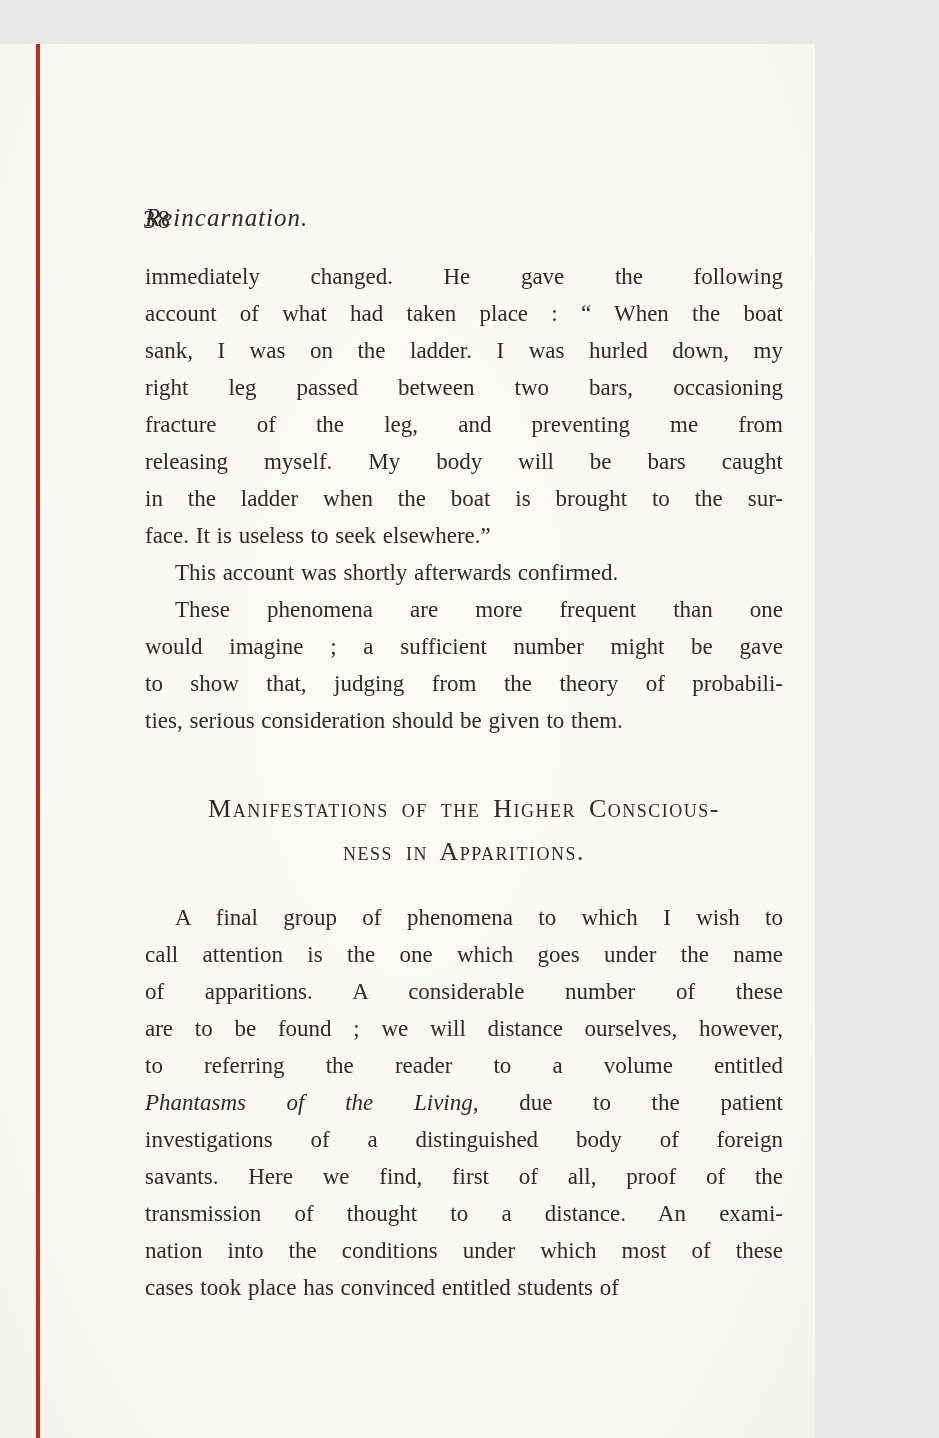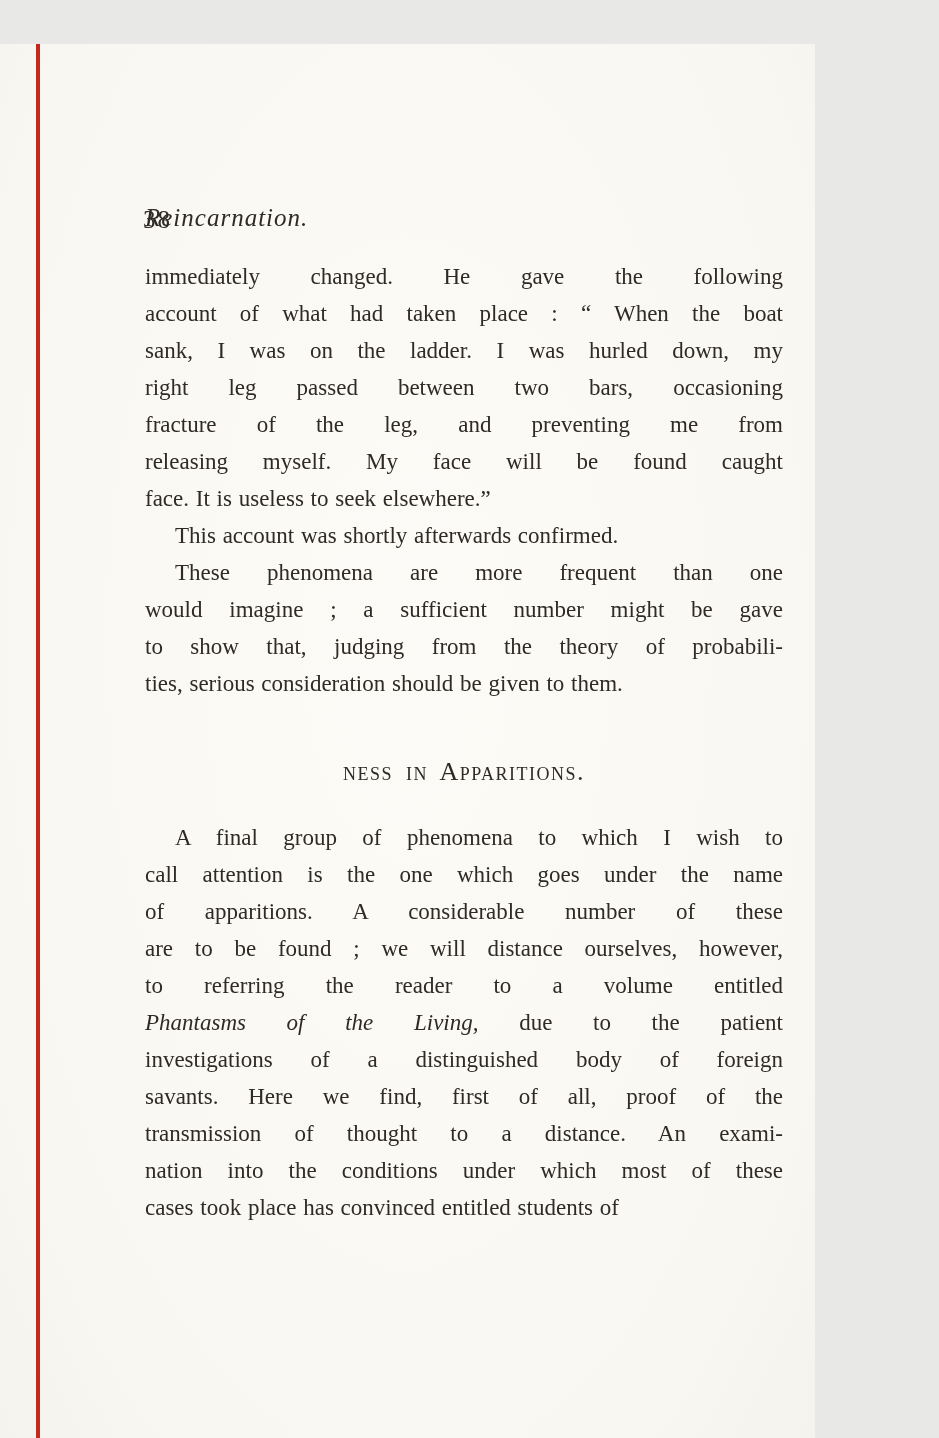--- a/index.html
+++ b/index.html
@@ -91,36 +91,38 @@
       <span class="page-number">38</span>
       <span class="running-title">Reincarnation.</span>
     </div>
 
     <div class="para">
         <div class="tline first"><span>immediately changed. He gave the following</span></div>
         <div class="tline"><span>account of what had taken place : “ When the boat</span></div>
         <div class="tline"><span>sank, I was on the ladder. I was hurled down, my</span></div>
         <div class="tline"><span>right leg passed between two bars, occasioning</span></div>
         <div class="tline"><span>fracture of the leg, and preventing me from</span></div>
-        <div class="tline"><span>releasing myself. My face will be found caught</span></div>
+        <div class="tline"><span>releasing myself. My body will be bars caught</span></div>
+        <div class="tline"><span>in the ladder when the boat is brought to the sur-</span></div>
         <div class="tline last"><span>face. It is useless to seek elsewhere.”</span></div>
       </div>
 
     <div class="para indented">
         <div class="tline first last"><span>This account was shortly afterwards confirmed.</span></div>
       </div>
 
     <div class="para indented">
         <div class="tline first"><span>These phenomena are more frequent than one</span></div>
         <div class="tline"><span>would imagine ; a sufficient number might be gave</span></div>
         <div class="tline"><span>to show that, judging from the theory of probabili-</span></div>
         <div class="tline last"><span>ties, serious consideration should be given to them.</span></div>
       </div>
 
     <h2 class="section-heading">
+      <span class="heading-line">Manifestations of the Higher Conscious-</span>
       <span class="heading-line">ness in Apparitions.</span>
     </h2>
 
     <div class="para indented">
         <div class="tline first"><span>A final group of phenomena to which I wish to</span></div>
         <div class="tline"><span>call attention is the one which goes under the name</span></div>
         <div class="tline"><span>of apparitions. A considerable number of these</span></div>
         <div class="tline"><span>are to be found ; we will distance ourselves, however,</span></div>
         <div class="tline"><span>to referring the reader to a volume entitled</span></div>
         <div class="tline"><span class="it">Phantasms of the Living,</span><span> due to the patient</span></div>

